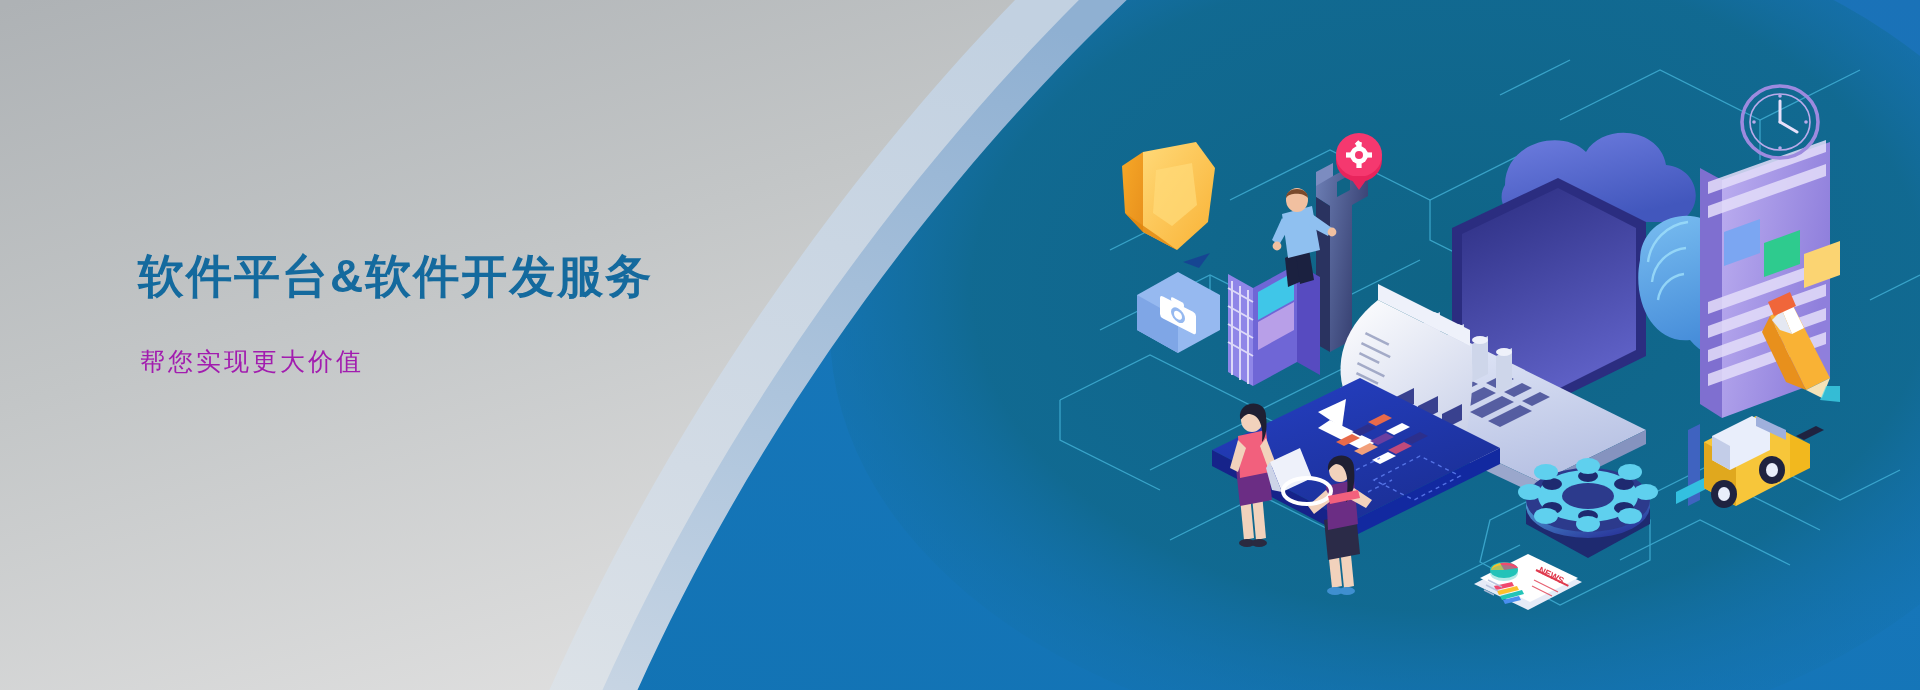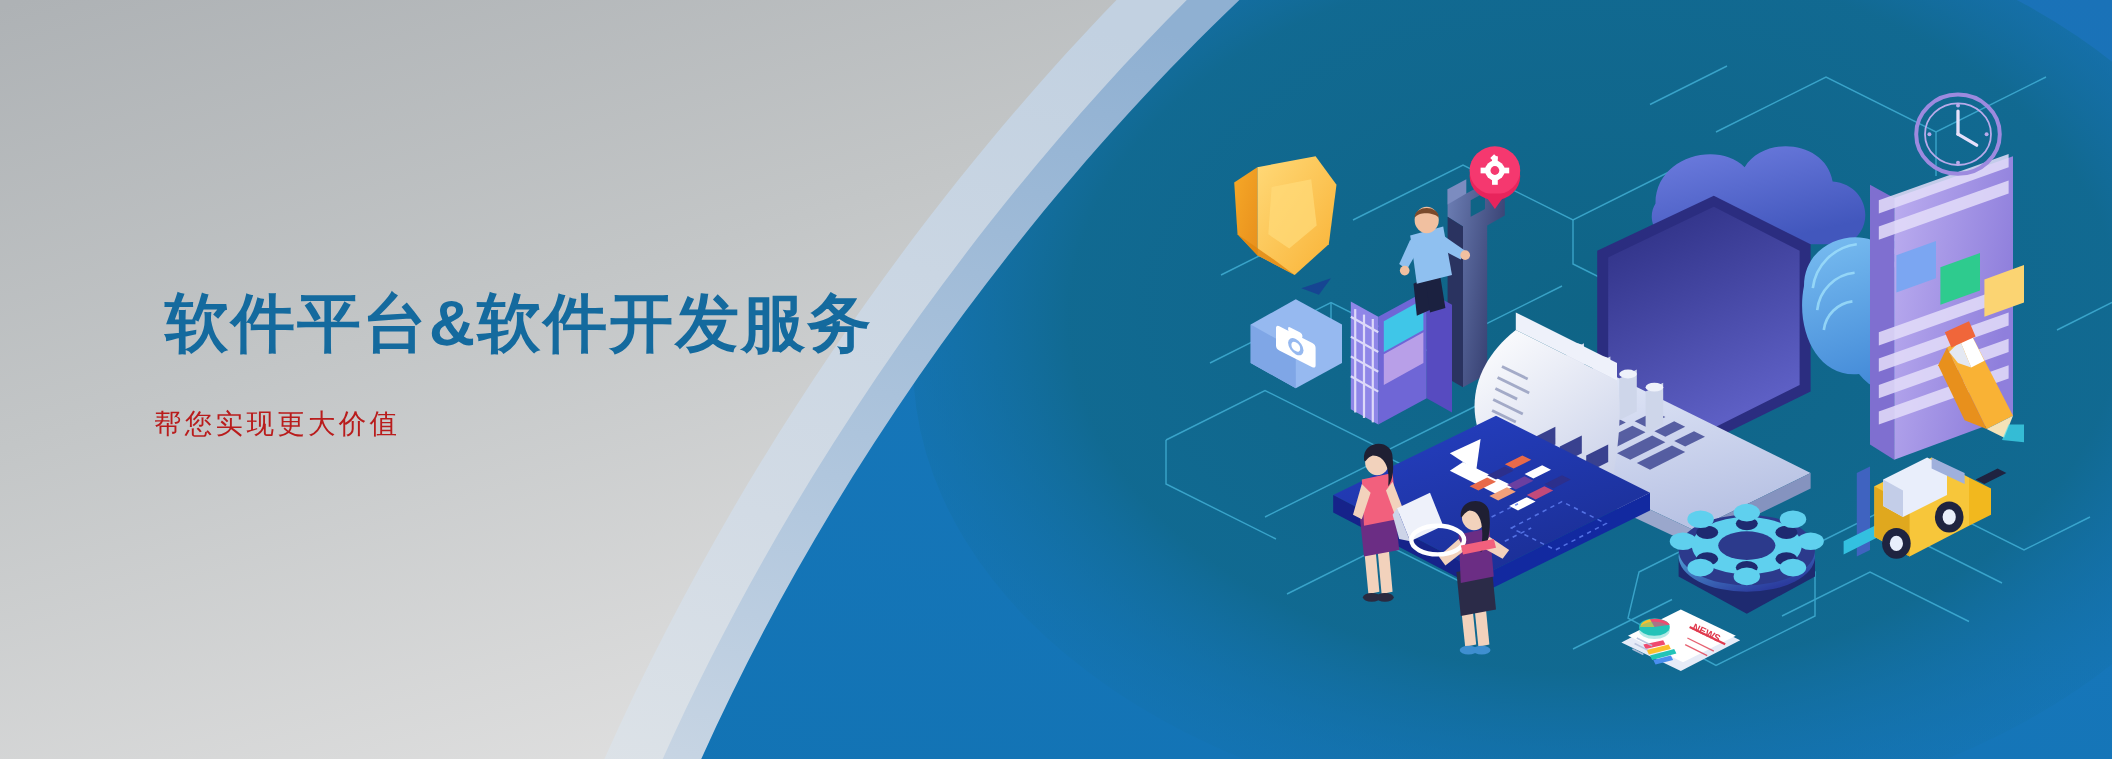--- a/index.html
+++ b/index.html
@@ -8,26 +8,26 @@
   .banner{
     position:relative;width:1920px;height:690px;overflow:hidden;
     font-family:"Liberation Sans","DejaVu Sans",sans-serif;
   }
   .layer{position:absolute;inset:0;}
   svg.layer{display:block;}
 
   
   .copy{position:absolute;left:138px;top:252px;z-index:40;}
   .headline{
-    font-size:58px;line-height:1.08;font-weight:700;color:#146a9e;
-    letter-spacing:2px;white-space:nowrap;margin:12px;
+    font-size:46px;line-height:1.08;font-weight:700;color:#146a9e;
+    letter-spacing:2px;white-space:nowrap;margin:0;
   }
   .subhead{
     margin:44px 0 0 2px;font-size:25px;line-height:1.2;font-weight:400;
-    color:#b91c1c;letter-spacing:3px;white-space:nowrap;
+    color:#a21caf;letter-spacing:3px;white-space:nowrap;
   }
 </style>
 </head>
 <body>
 
 <div class="banner">
 
   <svg class="layer" width="1920" height="690" viewBox="0 0 1920 690" preserveAspectRatio="none" style="z-index:1">
     <defs>
       <linearGradient id="grayGrad" x1="0.15" y1="0" x2="0.55" y2="1">

